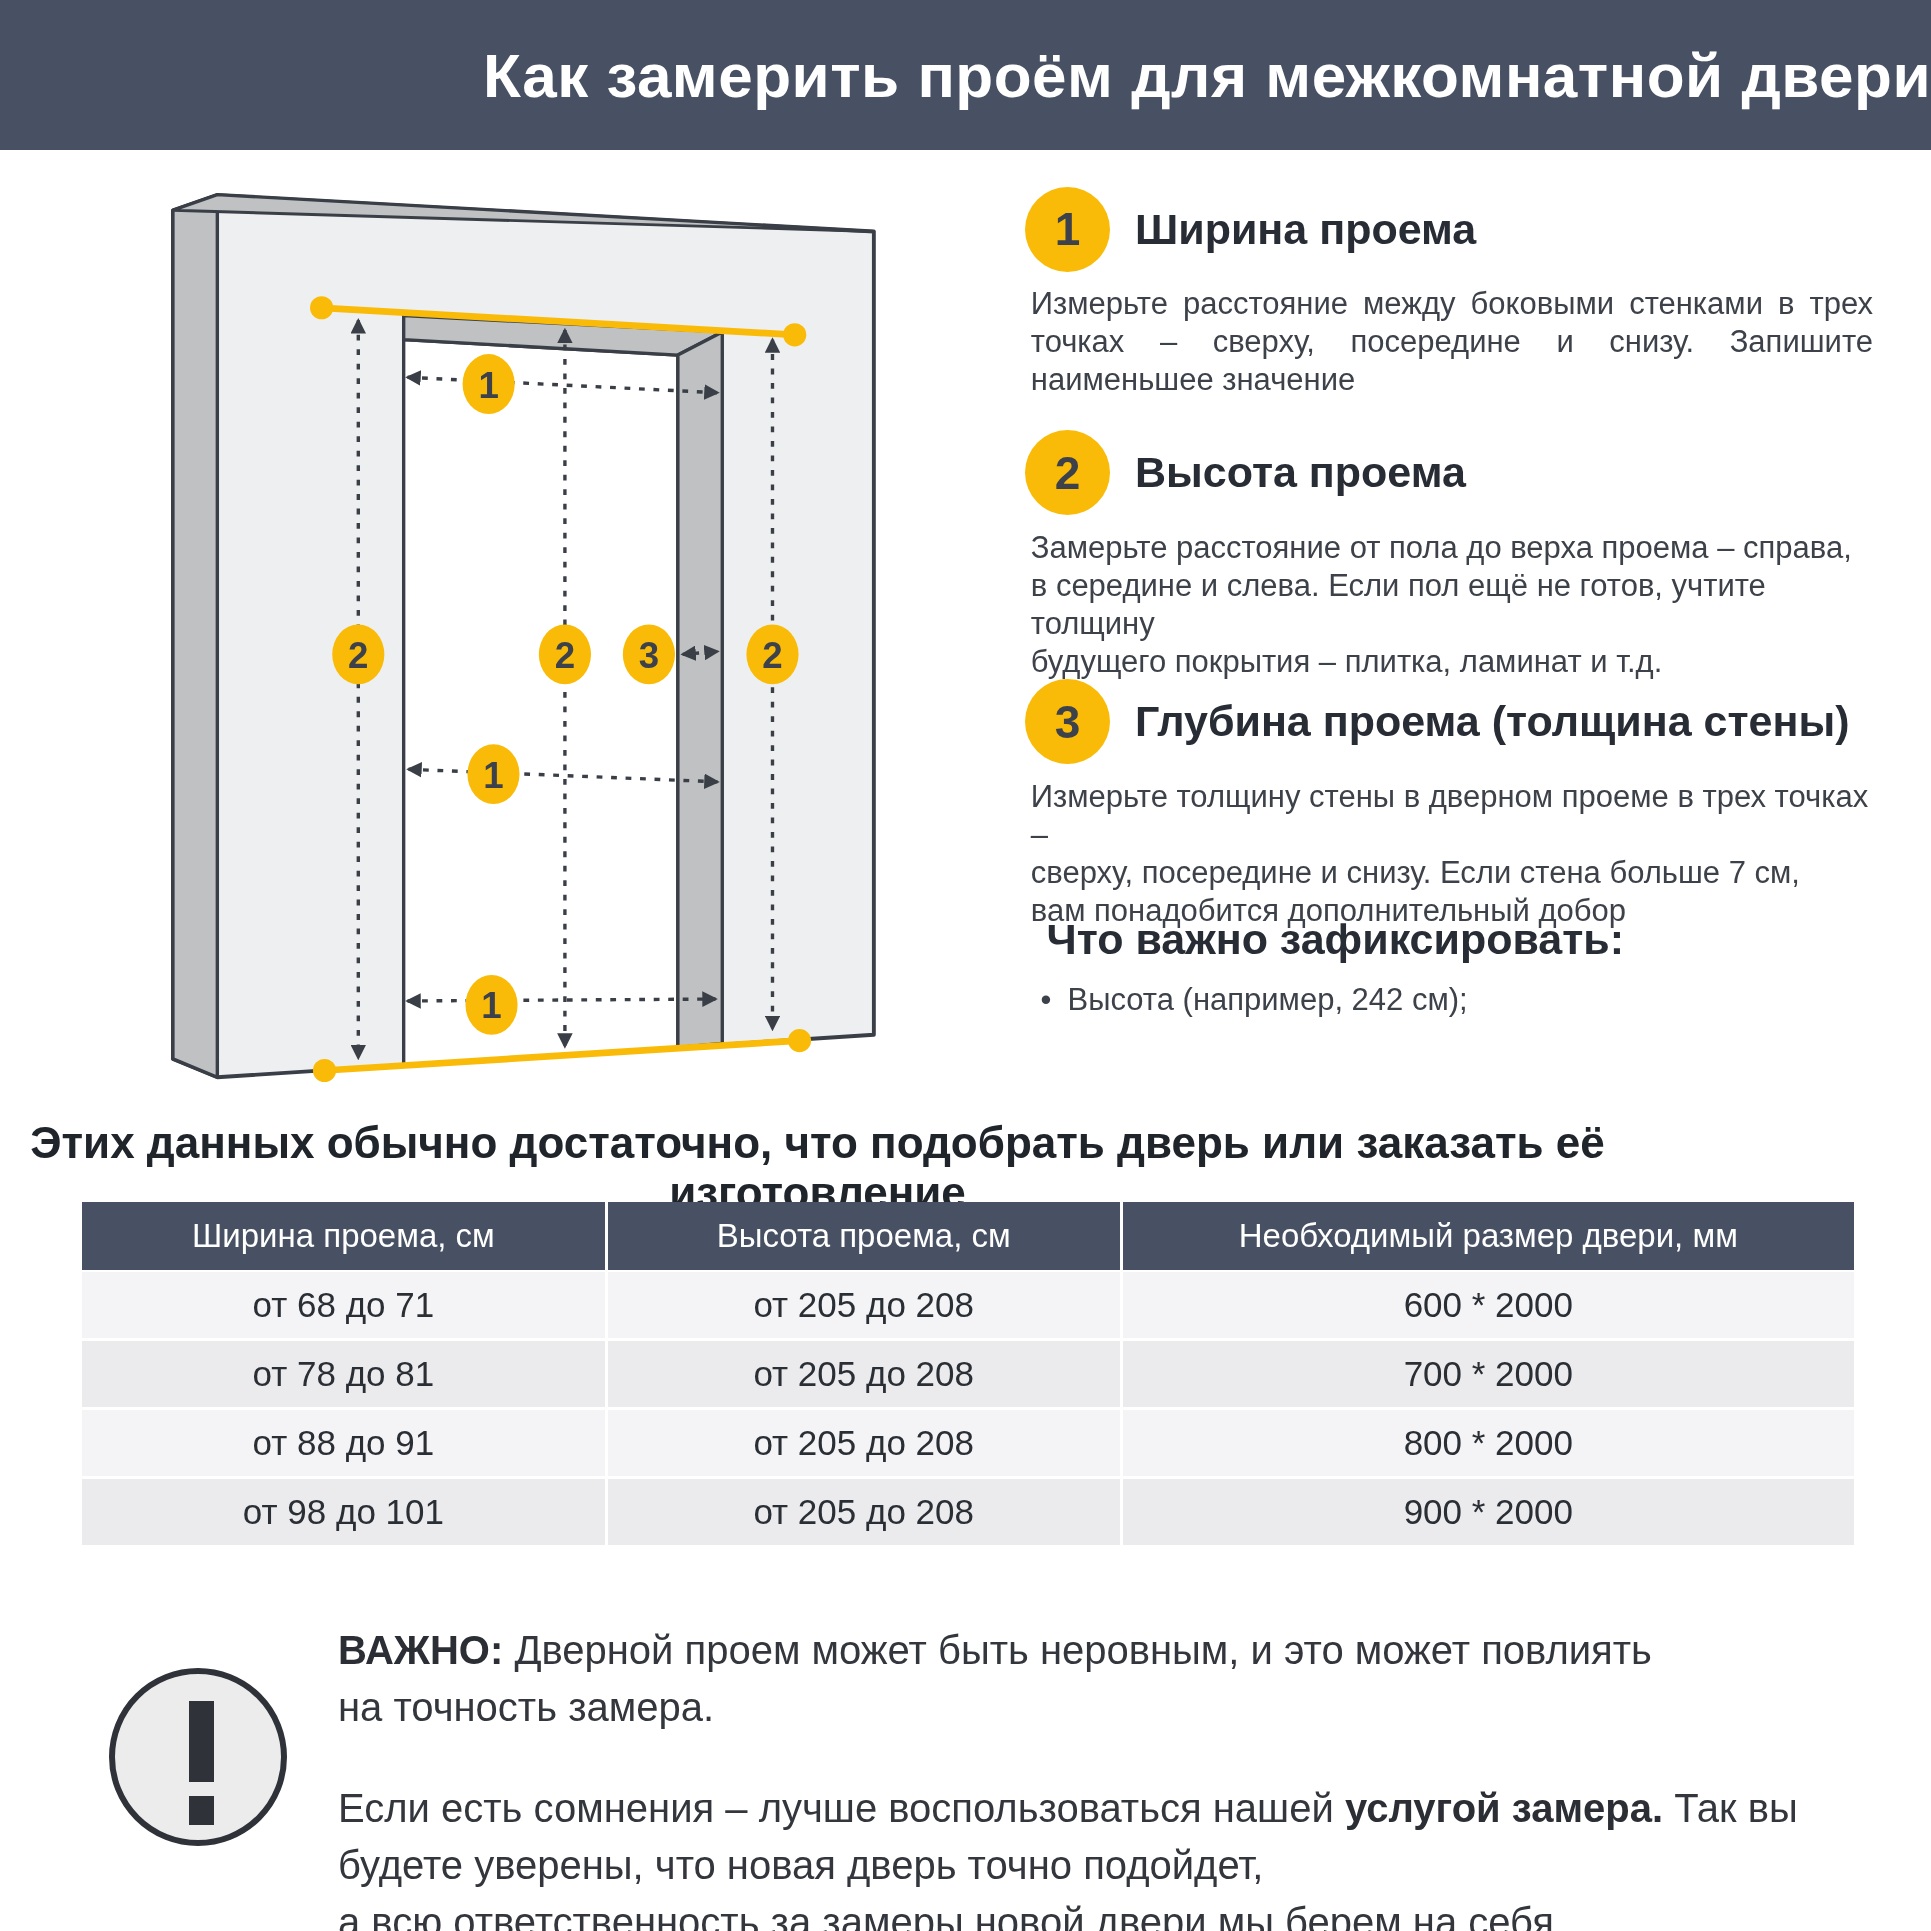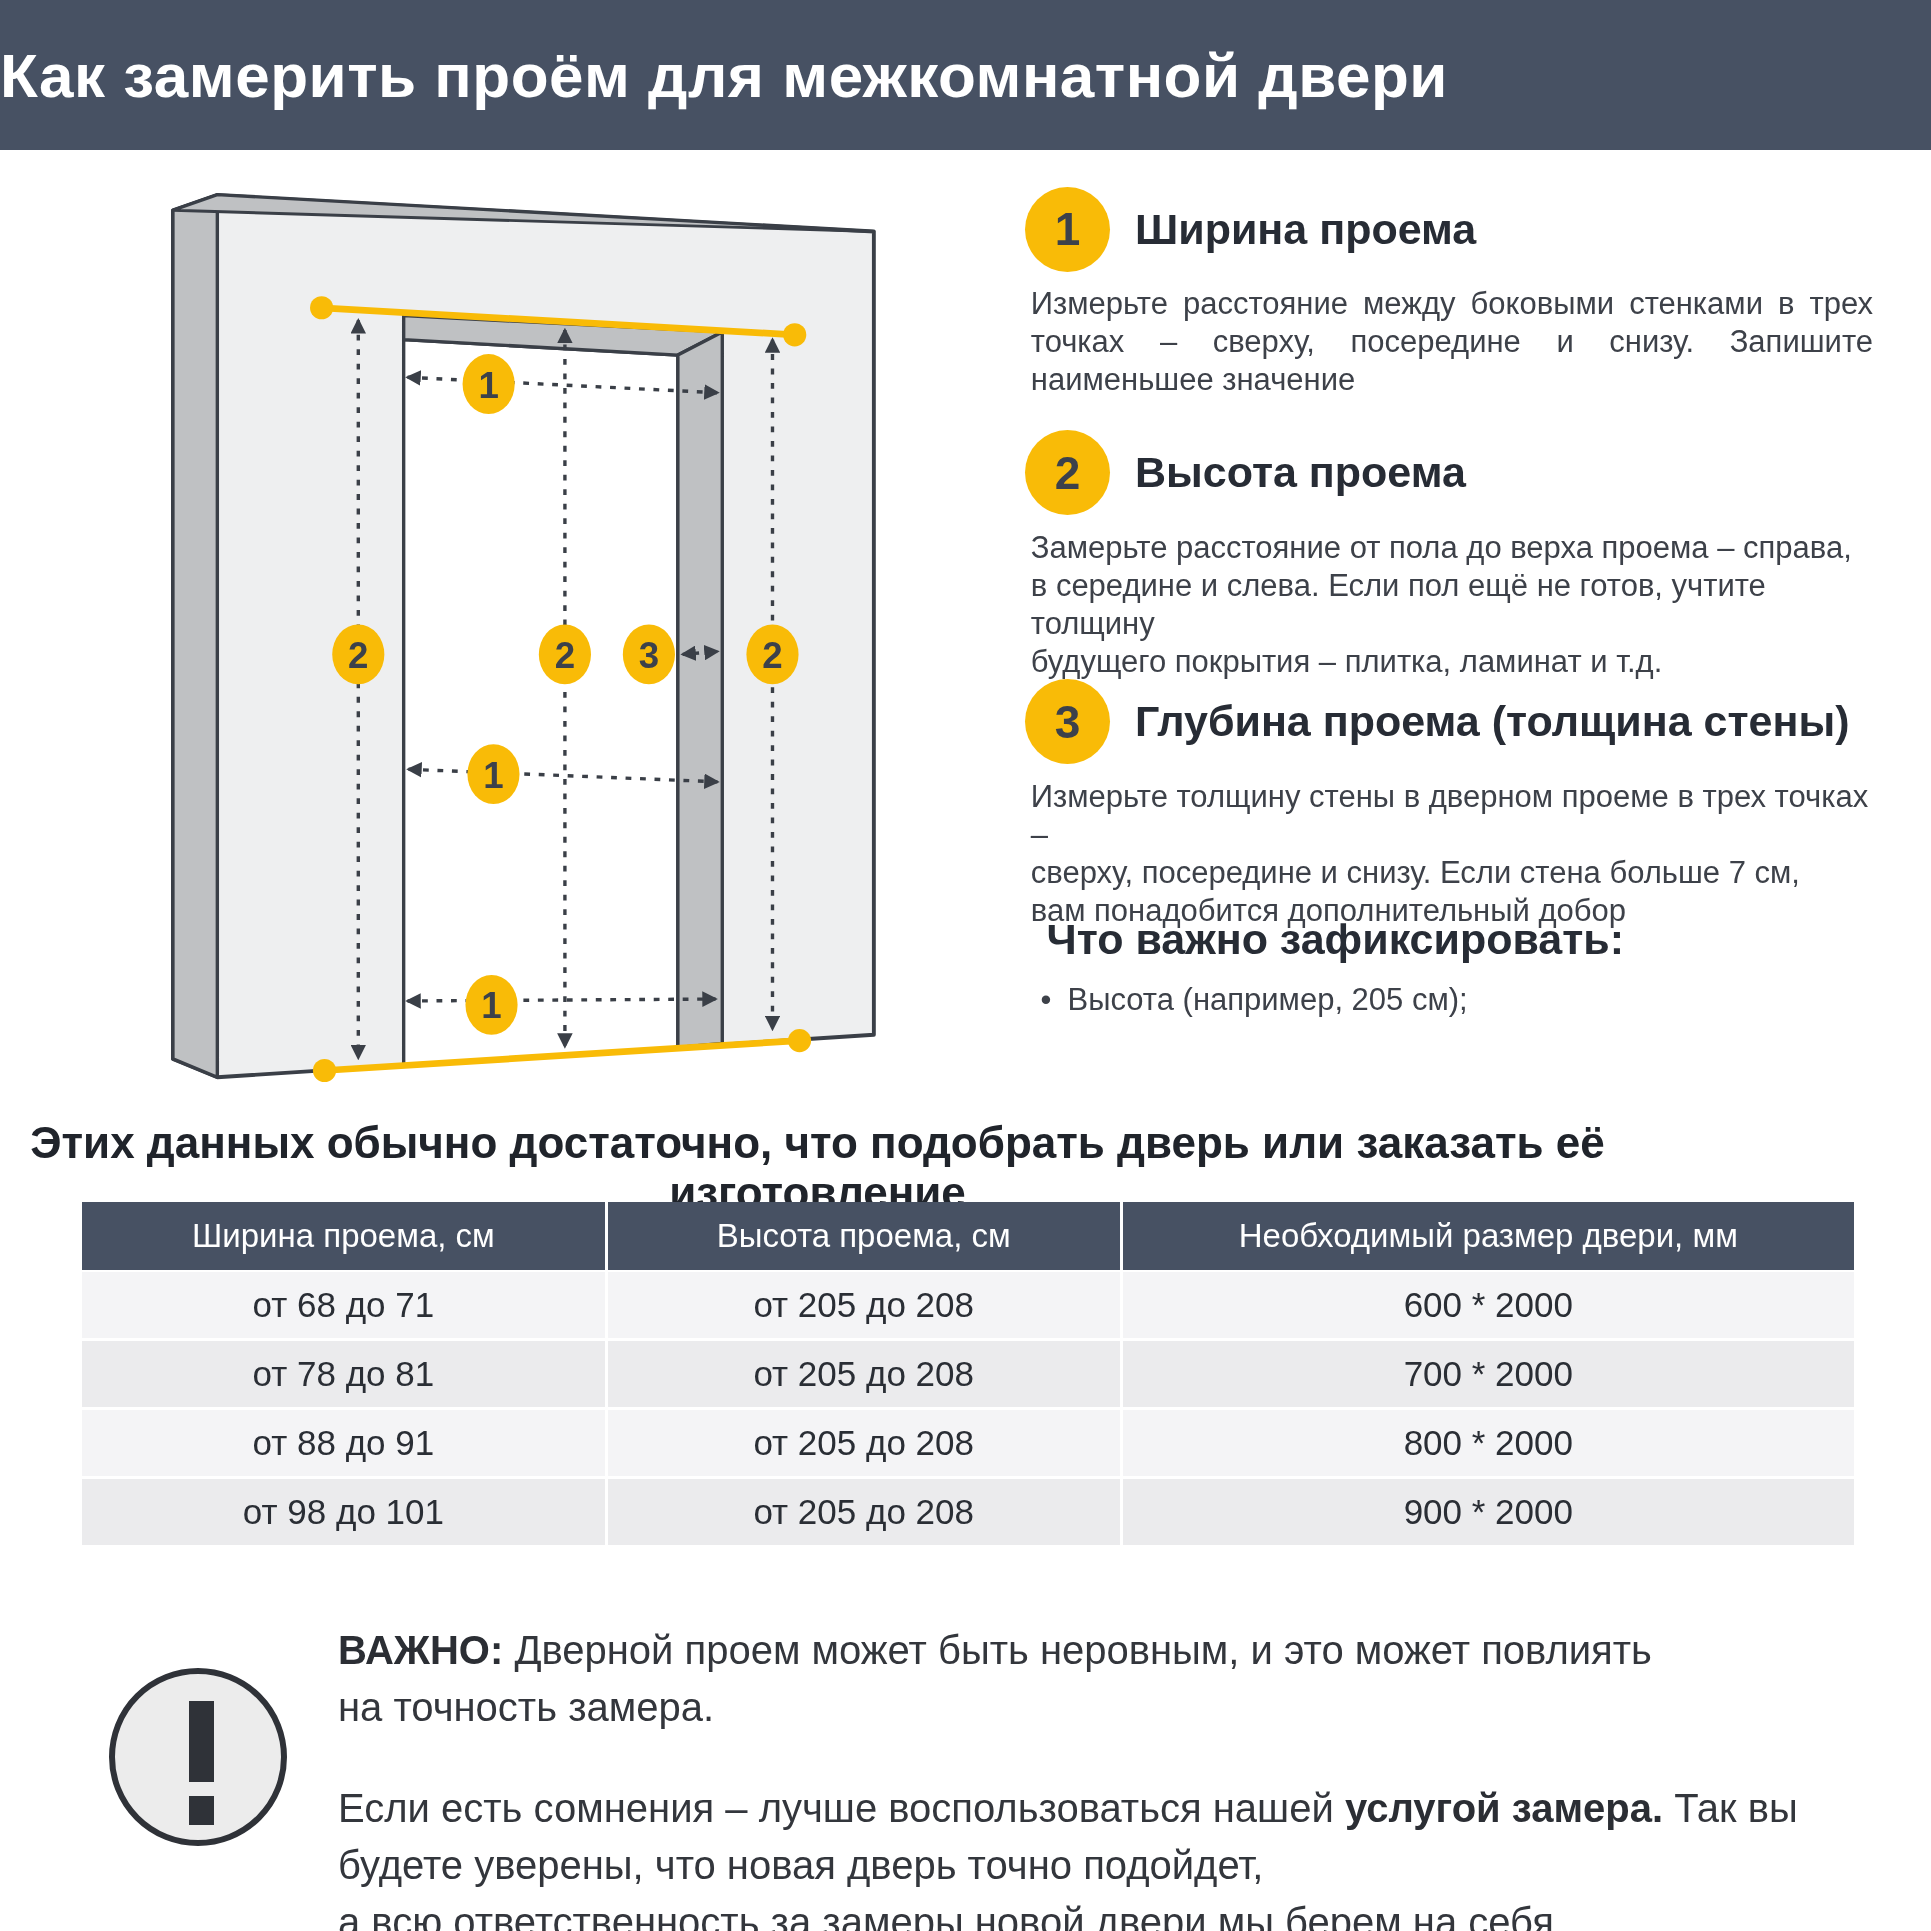--- a/index.html
+++ b/index.html
@@ -3,21 +3,21 @@
 <meta charset="utf-8">
 <style>
   html,body{margin:0;padding:0;background:#ffffff;}
   .canvas{
     position:relative;width:1931px;height:1931px;background:#ffffff;overflow:hidden;
     font-family:"Liberation Sans", sans-serif;color:#33373e;
   }
   
   .header{
     position:absolute;left:0;top:0;width:1931px;height:150px;background:#475163;
-    display:flex;align-items:center;justify-content:flex-start;
+    display:flex;align-items:center;justify-content:flex-end;
   }
   .header .title{
     color:#ffffff;font-size:62px;font-weight:bold;letter-spacing:0.5px;white-space:nowrap;
   }
   
   .diagram{position:absolute;left:87px;top:154px;width:811px;height:966px;}
   .badge-num{font-size:38px;font-weight:bold;fill:#3c414b;}
   
   .steps-col{position:absolute;left:1025px;top:183px;width:848px;}
   .step{position:absolute;left:0;width:848px;}
@@ -175,21 +175,21 @@
         <div class="num-circle">3</div>
         <h3 class="step-title">Глубина проема (толщина стены)</h3>
       </div>
       <p class="step-body">Измерьте толщину стены в дверном проеме в трех точках –
 сверху, посередине и снизу. Если стена больше 7 см,
 вам понадобится дополнительный добор</p>
     </div>
 
     <h3 class="check-head" style="top:724px;">Что важно зафиксировать:</h3>
     <ul class="check-list" style="top:794px;">
-      <li>Высота (например, 205 см);</li>
+      <li>Высота (например, 242 см);</li>
     </ul>
   </div>
 
   <div class="mid-heading">Этих данных обычно достаточно, что подобрать дверь или заказать её изготовление</div>
 
   <div class="size-table">
     <div class="t-row head">
       <div class="t-cell c1">Ширина проема, см</div>
       <div class="t-cell c2">Высота проема, см</div>
       <div class="t-cell c3">Необходимый размер двери, мм</div>

